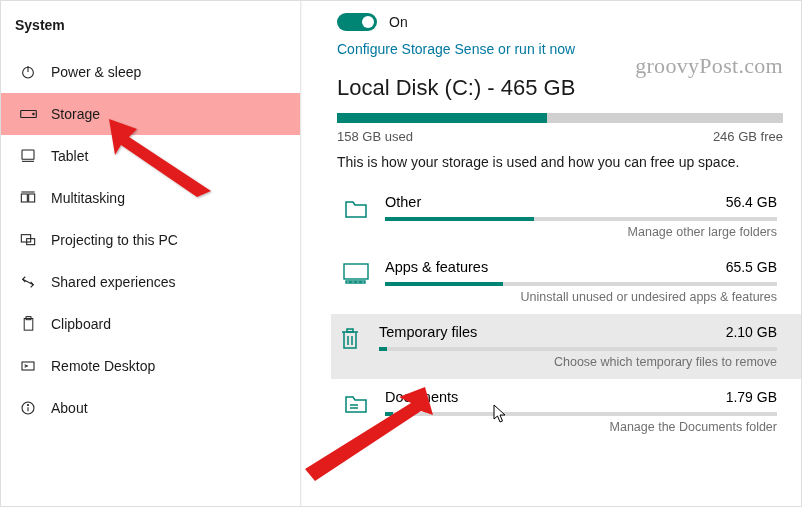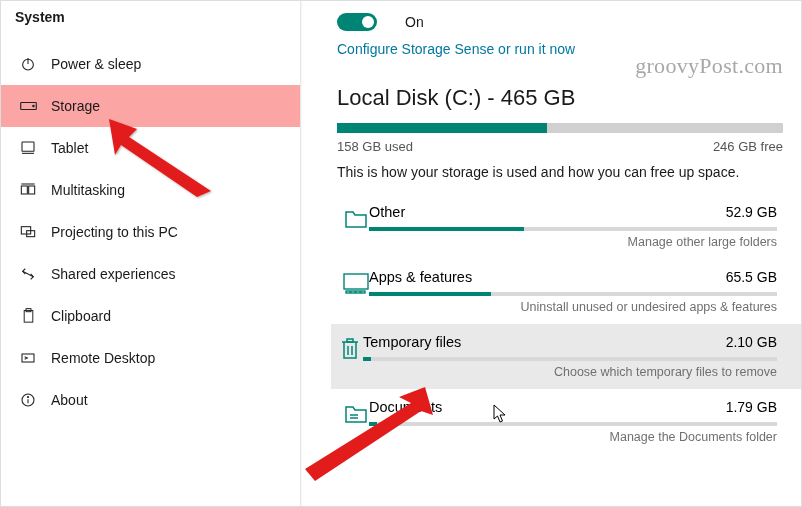--- a/index.html
+++ b/index.html
@@ -13,21 +13,21 @@
     overflow: hidden;
     position: relative;
     border: 1px solid #ddd;
   }
   .layout { display: flex; height: 100%; }
   .sidebar {
     width: 300px;
     background: #fff;
     border-right: 1px solid #e6e6e6;
     box-shadow: 1px 0 2px rgba(0,0,0,.04);
-    padding-top: 0;
+    padding-top: 8px;
   }
   .sidebar-title {
     font-weight: 600;
     font-size: 14px;
     padding: 8px 14px 18px 14px;
   }
   .nav-item {
     display: flex;
     align-items: center;
     gap: 14px;
@@ -48,54 +48,54 @@
     color: #222;
   }
   .main {
     flex: 1;
     padding: 8px 18px 0 36px;
     overflow: hidden;
   }
   .toggle-row {
     display: flex;
     align-items: center;
-    gap: 28px;
+    gap: 12px;
     margin-bottom: 10px;
     margin-top: 4px;
   }
   .toggle {
     width: 40px; height: 18px; background: #008575;
     border-radius: 10px; position: relative;
   }
   .toggle::after {
     content: ""; position: absolute; right: 3px; top: 3px;
     width: 12px; height: 12px; background: #fff; border-radius: 50%;
   }
   .link { color: #0078a0; font-size: 14px; cursor: pointer; }
   .section-h {
     font-size: 22px;
     font-weight: 400;
-    margin-top: 28px;
+    margin-top: 18px;
     margin-bottom: 12px;
   }
   .big-bar {
     height: 10px; background: #d0d0d0; border-radius: 1px;
     position: relative; margin-bottom: 6px;
   }
   .big-bar .fill {
     position: absolute; left:0; top:0; bottom:0;
     background: #008575;
   }
   .big-bar-labels {
     display: flex; justify-content: space-between;
     font-size: 13px; color: #555; margin-bottom: 10px;
   }
   .desc { font-size: 14px; margin-bottom: 14px; }
   .cat {
-    display: flex; align-items: flex-start; 
+    display: flex; align-items: flex-start; gap: 16px;
     padding: 10px 6px 10px 6px; cursor: pointer;
   }
   .cat.highlight { background: #e9e9e9; margin: 0 -18px 0 -6px; padding-right: 24px; }
   .cat .cat-icon {
     width: 26px; height: 26px; display:flex; align-items:center; justify-content:center;
     color: #008575; flex-shrink: 0; margin-top:2px;
   }
   .cat-body { flex: 1; }
   .cat-head { display:flex; justify-content: space-between; align-items: baseline; }
   .cat-title { font-size: 14.5px; color:#000; }
@@ -237,21 +237,21 @@
 
     <div class="cat">
       <div class="cat-icon">
         <svg width="24" height="22" viewBox="0 0 24 22" fill="none" stroke="currentColor" stroke-width="1.5">
             <path d="M2 4h7l2 3h11v12H2z"></path>
           </svg>
       </div>
       <div class="cat-body">
         <div class="cat-head">
           <span class="cat-title">Other</span>
-          <span class="cat-size">52.9 GB</span>
+          <span class="cat-size">56.4 GB</span>
         </div>
         <div class="cat-bar">
             <div class="cf" style="width:38%"></div>
           </div>
         <div class="cat-sub">Manage other large folders</div>
       </div>
     </div>
 
     <div class="cat">
       <div class="cat-icon">

